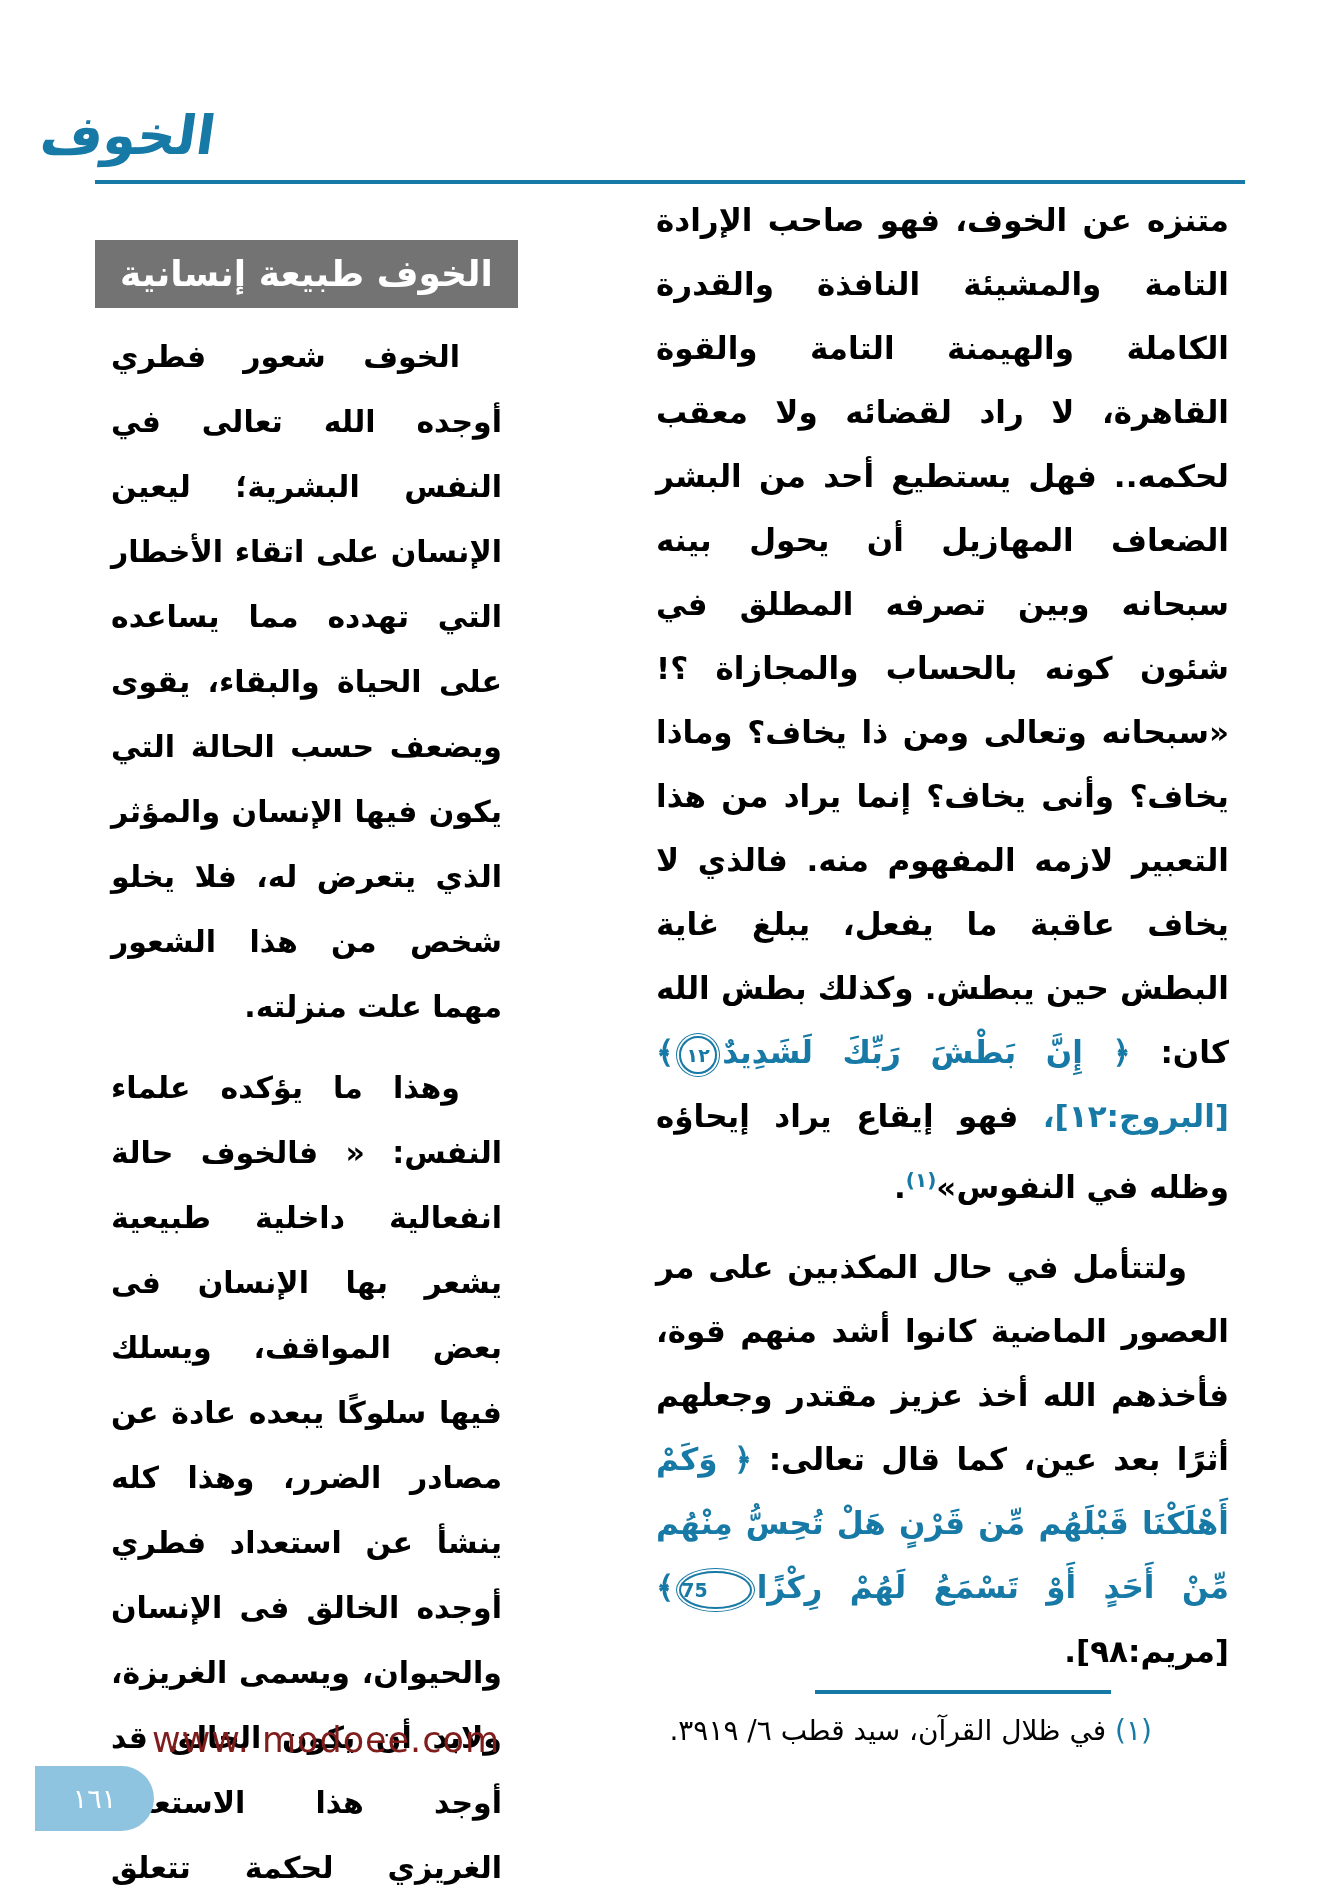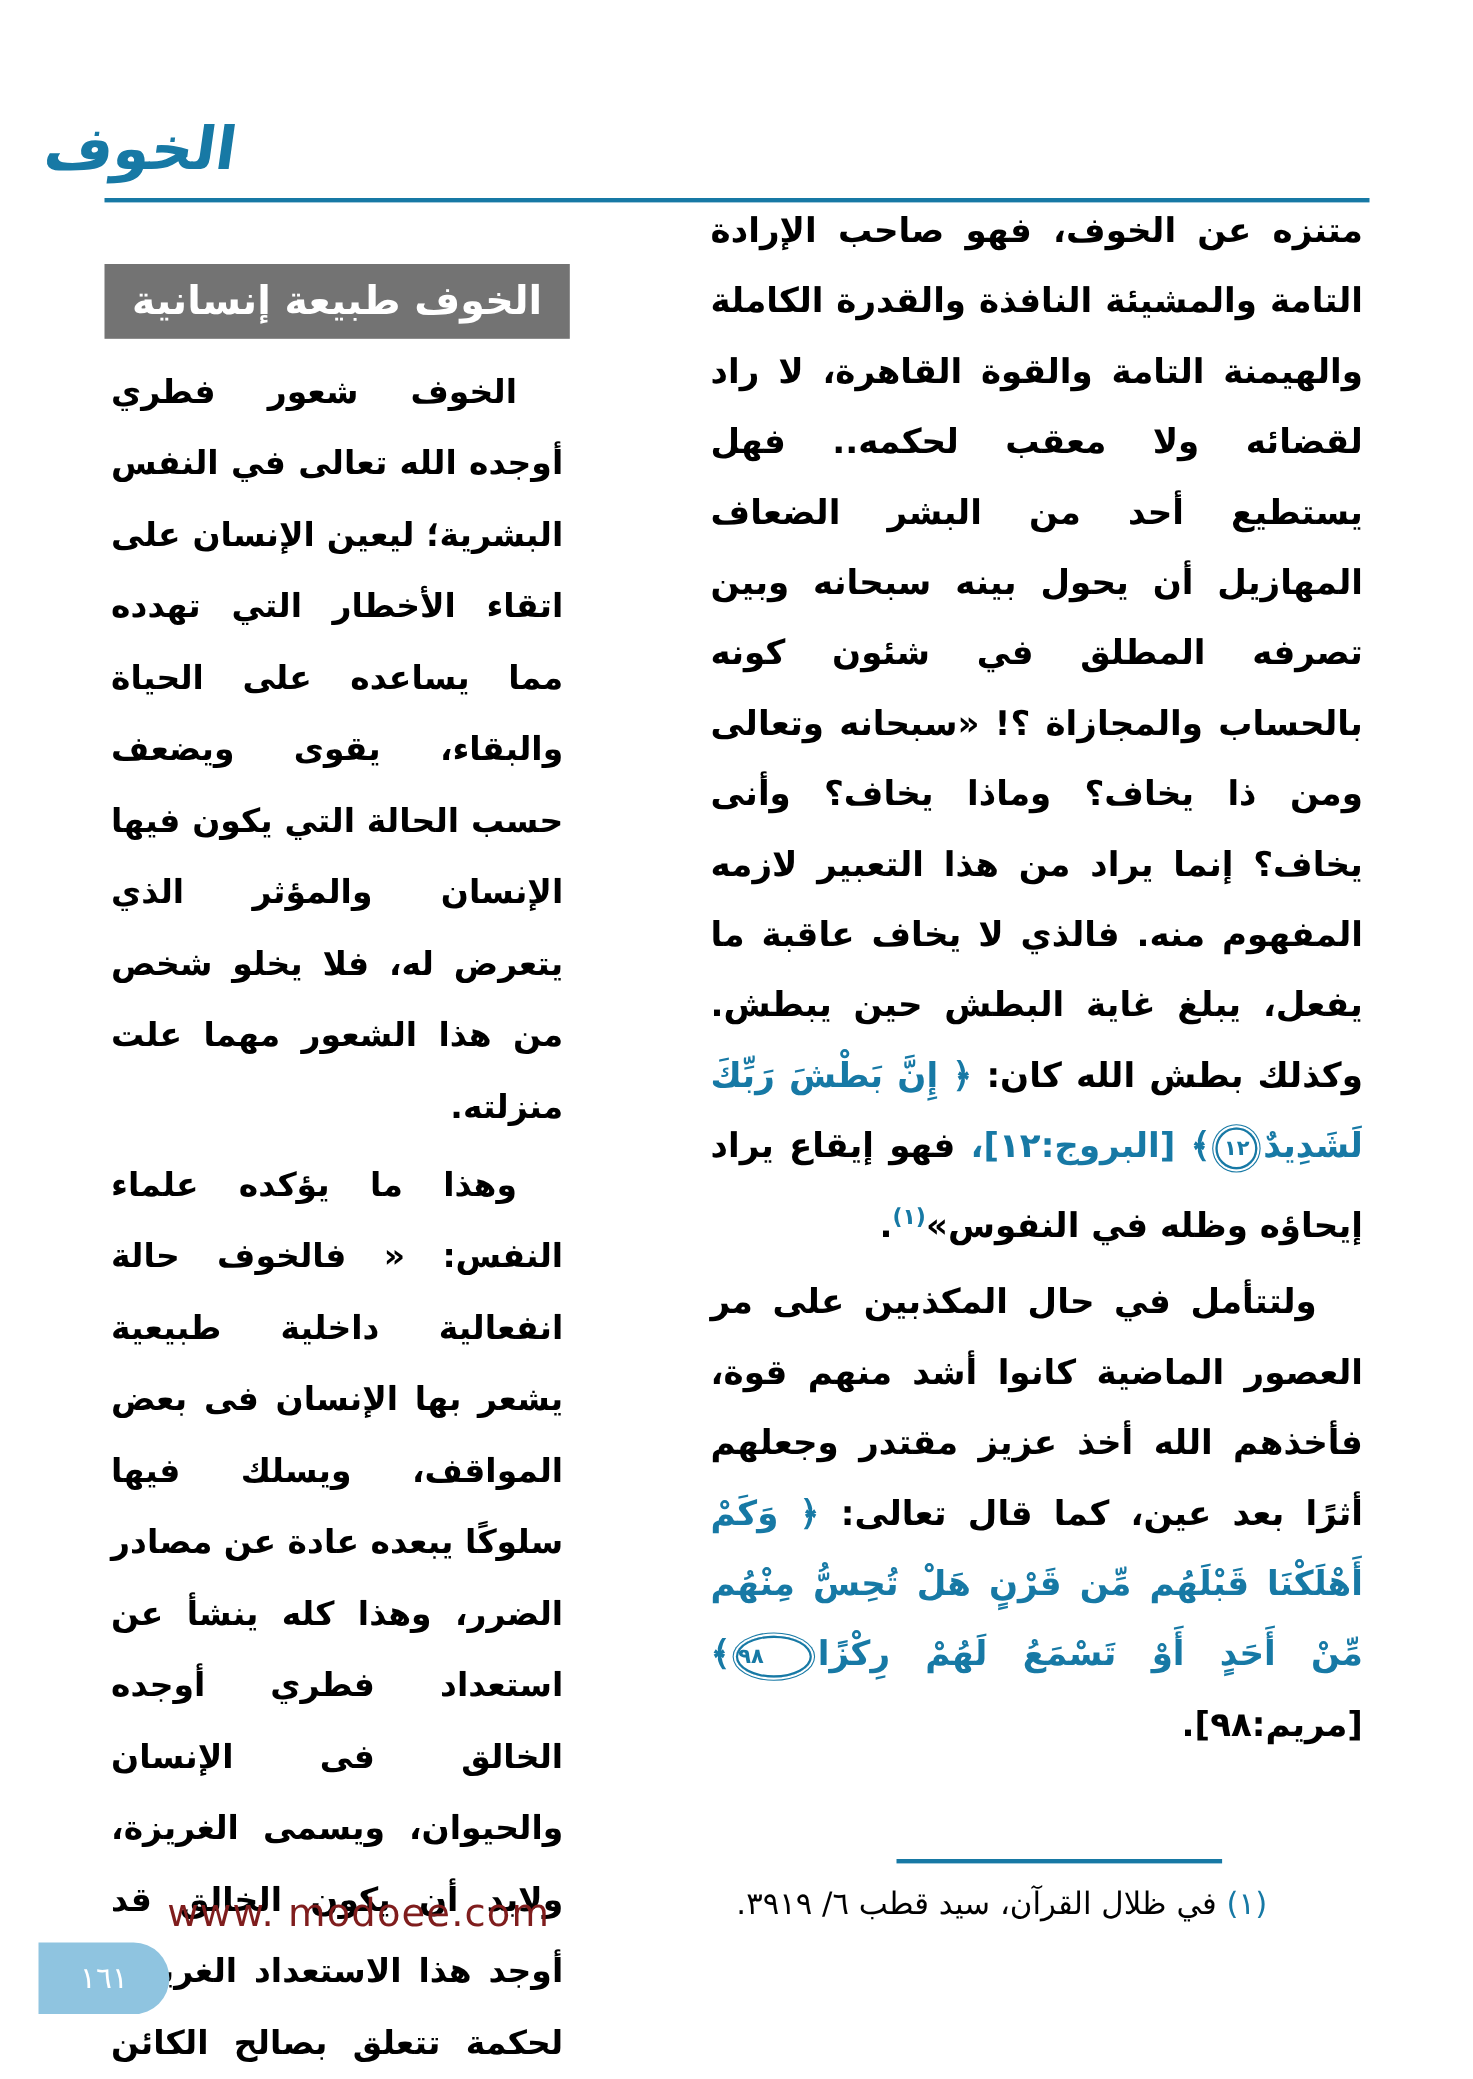--- a/index.html
+++ b/index.html
@@ -22,21 +22,21 @@
   .col-right{left:640px;top:172px;width:605px;}
   .col-left{left:95px;top:240px;width:423px;}
 
   .banner{
     background:#737373;color:#ffffff;text-align:center;
     font-size:36px;font-weight:bold;height:68px;line-height:68px;
     margin-bottom:16px;
   }
 
   p.para{
-    margin:6px;color:#000;font-size:30px;font-weight:bold;
+    margin:16px;color:#000;font-size:30px;font-weight:bold;
     line-height:65px;text-align:justify;
   }
   .col-right p.para{font-size:31px;line-height:64px;}
   .indent{text-indent:42px;}
 
   .verse{color:#1779A5;font-weight:bold;}
   .ref-teal{color:#1779A5;font-weight:bold;}
   .ref-black{color:#000;font-weight:bold;}
 
   .ayah{
@@ -72,21 +72,21 @@
 
 <div class="abs col col-right" dir="rtl">
   <p class="para">
     <span>متنزه عن الخوف، فهو صاحب الإرادة التامة والمشيئة النافذة والقدرة الكاملة والهيمنة التامة والقوة القاهرة، لا راد لقضائه ولا معقب لحكمه.. فهل يستطيع أحد من البشر الضعاف المهازيل أن يحول بينه سبحانه وبين تصرفه المطلق في شئون كونه بالحساب والمجازاة ؟! «سبحانه وتعالى ومن ذا يخاف؟ وماذا يخاف؟ وأنى يخاف؟ إنما يراد من هذا التعبير لازمه المفهوم منه. فالذي لا يخاف عاقبة ما يفعل، يبلغ غاية البطش حين يبطش. وكذلك بطش الله كان:</span>
     <span class="verse">﴿ إِنَّ بَطْشَ رَبِّكَ لَشَدِيدٌ</span><span class="ayah">١٢</span><span class="verse">﴾</span>
     <span class="ref-teal">[البروج:١٢]،</span>
     <span>فهو إيقاع يراد إيحاؤه وظله في النفوس»</span><sup class="fn-ref">(١)</sup><span>.</span>
   </p>
   <p class="para indent">
     <span>ولتتأمل في حال المكذبين على مر العصور الماضية كانوا أشد منهم قوة، فأخذهم الله أخذ عزيز مقتدر وجعلهم أثرًا بعد عين، كما قال تعالى:</span>
-    <span class="verse">﴿ وَكَمْ أَهْلَكْنَا قَبْلَهُم مِّن قَرْنٍ هَلْ تُحِسُّ مِنْهُم مِّنْ أَحَدٍ أَوْ تَسْمَعُ لَهُمْ رِكْزًا</span><span class="ayah">٩٨</span><span class="verse">﴾</span>
+    <span class="verse">﴿ وَكَمْ أَهْلَكْنَا قَبْلَهُم مِّن قَرْنٍ هَلْ تُحِسُّ مِنْهُم مِّنْ أَحَدٍ أَوْ تَسْمَعُ لَهُمْ رِكْزًا</span><span class="ayah">75</span><span class="verse">﴾</span>
     <span class="ref-black">[مريم:٩٨].</span>
   </p>
 </div>
 
 <div class="abs col col-left" dir="rtl">
   <div class="banner">الخوف طبيعة إنسانية</div>
   <p class="para indent">الخوف شعور فطري أوجده الله تعالى في النفس البشرية؛ ليعين الإنسان على اتقاء الأخطار التي تهدده مما يساعده على الحياة والبقاء، يقوى ويضعف حسب الحالة التي يكون فيها الإنسان والمؤثر الذي يتعرض له، فلا يخلو شخص من هذا الشعور مهما علت منزلته.</p>
   <p class="para indent">وهذا ما يؤكده علماء النفس: « فالخوف حالة انفعالية داخلية طبيعية يشعر بها الإنسان فى بعض المواقف، ويسلك فيها سلوكًا يبعده عادة عن مصادر الضرر، وهذا كله ينشأ عن استعداد فطري أوجده الخالق فى الإنسان والحيوان، ويسمى الغريزة، ولابد أن يكون الخالق قد أوجد هذا الاستعداد الغريزي لحكمة تتعلق بصالح الكائن الحي، فالخوف هو الذي يدفعنا لحماية أنفسنا وللمحافظة عليها، فإذا كنا لا نخاف النار مثلًا فقد تحرقنا، وإذا كنا لا نخاف الحشرات والحيوانات الضارية فقد تقتلنا، وإذا كنا لا نخاف الجراثيم فقد تفتك بنا، وهناك كذلك الخوف من الزلل، وخوف الإنسان على سمعته وما إلى ذلك، ومن الطبيعي أن تقترن الحالة الشعورية الانفعالية (وهي الخوف) بالسلوك الملائم</p>
 </div>
 

